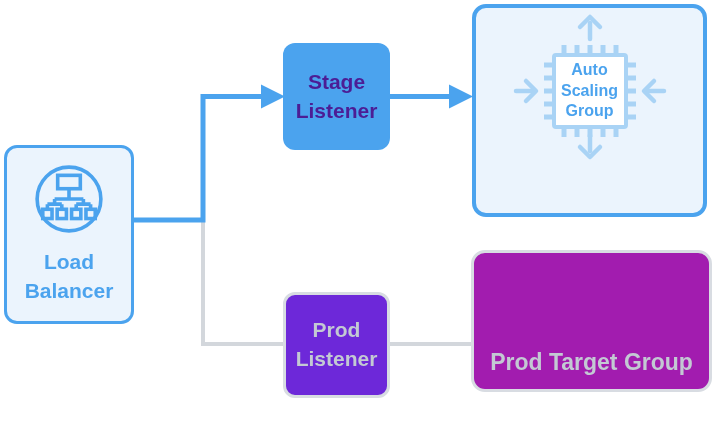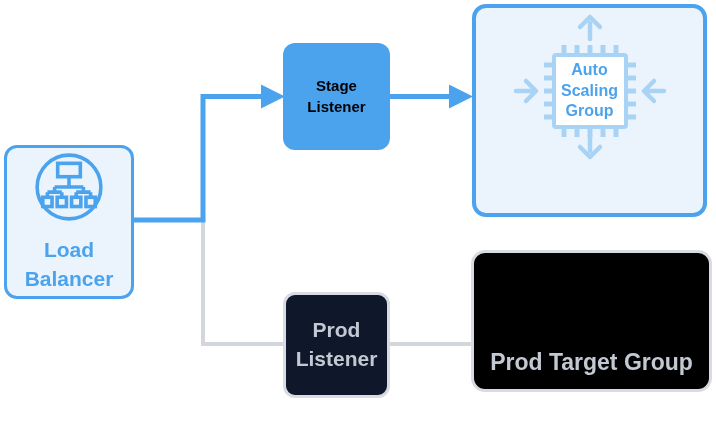--- a/index.html
+++ b/index.html
@@ -17,55 +17,55 @@
   .edges{position:absolute;left:0;top:0;z-index:0;}
   .gray-line{stroke:var(--gray-line);stroke-width:4;fill:none;}
   .blue-line{stroke:var(--primary-blue);stroke-width:5;fill:none;}
   .blue-head{fill:var(--primary-blue);stroke:none;}
 
   .node{position:absolute;z-index:1;display:flex;align-items:center;justify-content:center;
         text-align:center;}
   .label{font-weight:600;line-height:1.38;}
 
   
-  .node-lb{left:4px;top:145px;width:130px;height:154px;background:var(--light-blue-fill);
+  .node-lb{left:4px;top:145px;width:130px;height:179px;background:var(--light-blue-fill);
            border:3.5px solid var(--primary-blue);border-radius:13px;
            flex-direction:column;gap:13px;}
   .lb-icon{display:block;}
   .lb-icon .stroke{stroke:var(--primary-blue);stroke-width:3.5;fill:none;}
   .lb-label{color:var(--primary-blue);font-size:21px;}
 
   
   .node-stage-listener{left:283px;top:43px;width:107px;height:107px;
            background:var(--primary-blue);border-radius:12px;}
-  .stage-listener-label{color:#000000;font-size:15px;padding:0 26px;}
+  .stage-listener-label{color:#4c1d95;font-size:21px;padding:0 26px;}
 
   
-  .node-prod-listener{left:283px;top:292px;width:107px;height:106px;background:#0f172a;
+  .node-prod-listener{left:283px;top:292px;width:107px;height:106px;background:#6d28d9;
            border:3.5px solid var(--gray-border);border-radius:12px;}
   .prod-listener-label{color:var(--gray-text);font-size:21px;padding:0 10px;}
 
   
   .node-stg{left:472px;top:4px;width:235px;height:213px;background:var(--light-blue-fill);
            border:4px solid var(--primary-blue);border-radius:14px;}
   .stg-label{position:absolute;bottom:6px;left:0;width:100%;
            color:var(--primary-blue);font-size:23px;}
   .chip-assembly{position:absolute;top:5px;left:50%;transform:translateX(-50%);
            width:180px;height:148px;}
   .chip-assembly svg{position:absolute;left:0;top:0;}
   .chip-svg .light{stroke:var(--chip-light-blue);stroke-width:4.5;fill:none;
            stroke-linecap:round;stroke-linejoin:round;}
   .chip-svg .pin{stroke:var(--chip-light-blue);stroke-width:5;fill:none;}
   .chip-svg .body{stroke:var(--chip-light-blue);stroke-width:4;fill:#ffffff;}
   .chip-label{position:absolute;left:54px;top:42px;width:72px;height:72px;
            display:flex;align-items:center;justify-content:center;text-align:center;
            color:var(--primary-blue);font-size:16px;font-weight:600;line-height:1.28;}
 
   
-  .node-ptg{left:471px;top:250px;width:241px;height:142px;background:#000000;
+  .node-ptg{left:471px;top:250px;width:241px;height:142px;background:#a21caf;
            border:3.5px solid var(--gray-border);border-radius:14px;}
   .ptg-label{position:absolute;bottom:10px;left:0;width:100%;
            color:var(--gray-text);font-size:23px;}
 </style>
 </head>
 <body>
 
 <div class="canvas">
 
   <svg class="edges" width="716" height="445" viewBox="0 0 716 445">

